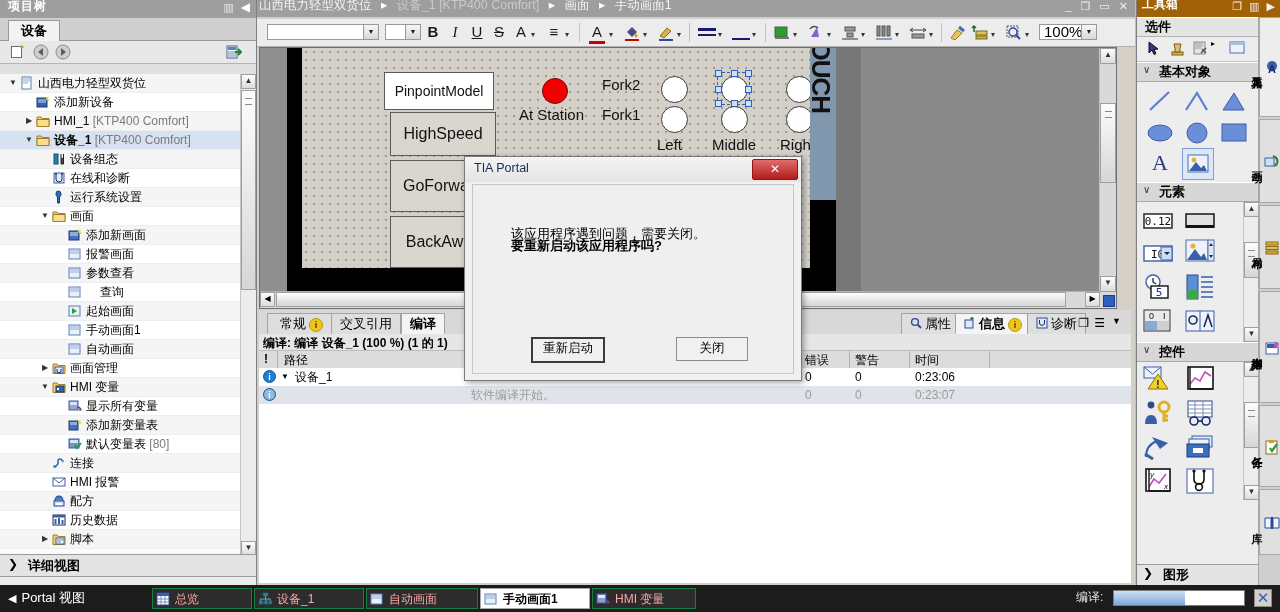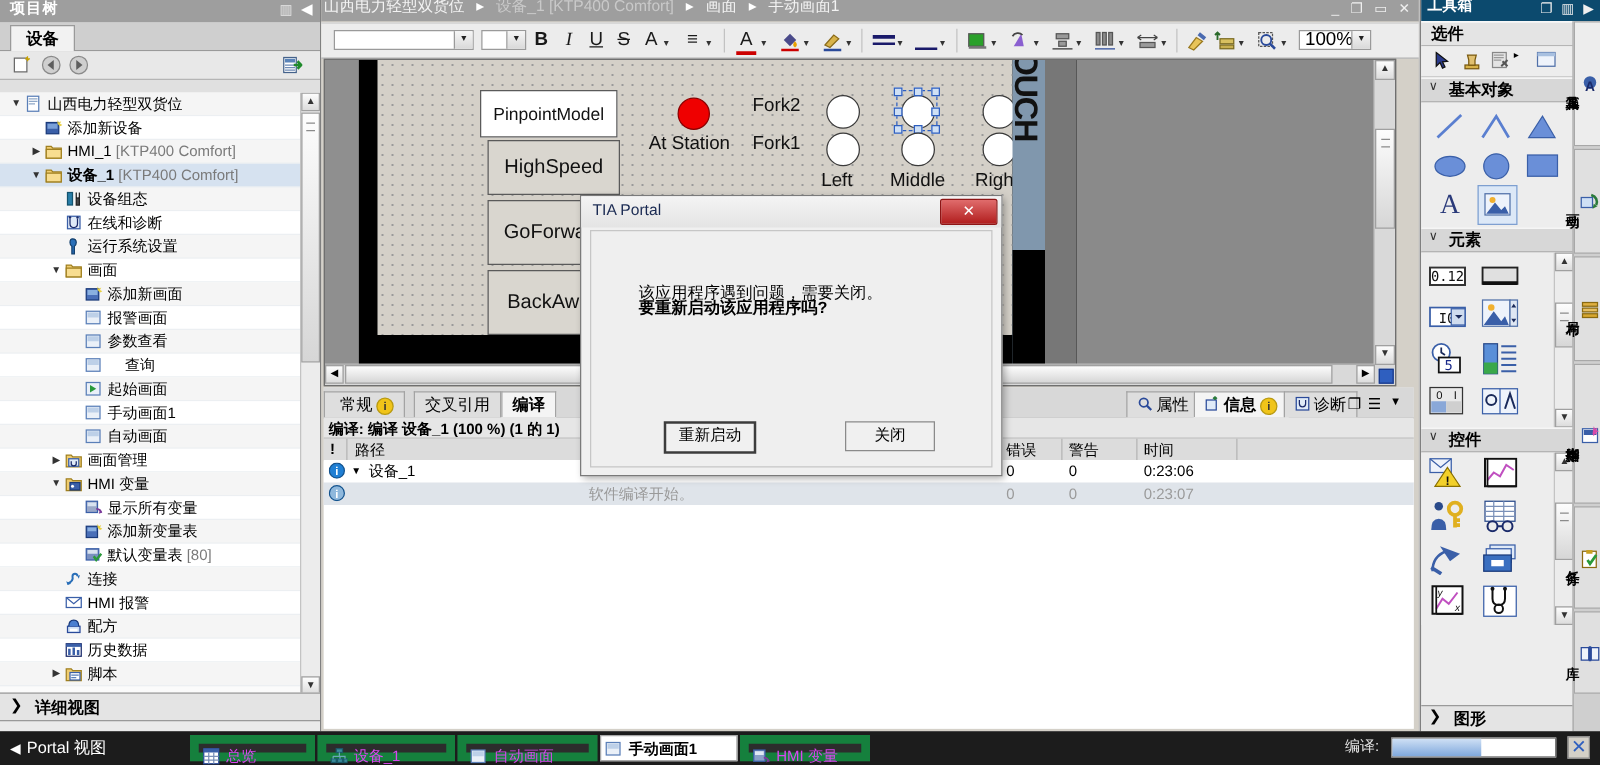--- a/index.html
+++ b/index.html
@@ -124,21 +124,21 @@
      border-bottom:1px solid #9a9a9a;}
   #insp-head .c{position:absolute;top:1px;font-size:12px;}
   #insp-head .div{position:absolute;top:0;width:1px;height:17px;background:#b4b4b4;}
   #insp-body{position:absolute;left:0;top:58px;right:0;bottom:0;background:#fff;}
   .trow{position:absolute;left:0;right:0;height:18px;line-height:18px;font-size:12px;}
   .trow .c{position:absolute;top:0;}
 
   
   #right{position:absolute;left:1136px;top:0;width:144px;height:585px;background:#e2e2e2;
       border-left:1px solid #808080;}
-  #right-title{height:17px;background:#0c4a6e;color:#fff;font-weight:bold;font-size:12px;
+  #right-title{height:17px;background:#a16207;color:#fff;font-weight:bold;font-size:12px;
       position:relative;overflow:hidden;}
   #right-title .ttl{position:absolute;left:5px;top:-4px;}
   #right-title .r{position:absolute;right:4px;top:0px;color:#efefef;font-size:11px;letter-spacing:2px;}
   #rpanel{position:absolute;left:0;top:17px;width:122px;bottom:0;background:#ededed;}
   .sect{position:relative;height:18px;background:#d7d7d7;border-top:1px solid #fff;border-bottom:1px solid #a9a9a9;}
   .sect .ch{position:absolute;left:6px;top:1px;font-size:10px;color:#333;}
   .sect .nm{position:absolute;left:22px;top:0px;font-weight:bold;font-size:13px;}
   .gridbox{background:#ededed;position:relative;}
   .gi{position:absolute;width:30px;height:30px;display:flex;align-items:center;justify-content:center;}
   .gi.selb{border:1px solid #7e9fd0;background:#dce8f7;}
@@ -148,22 +148,22 @@
   .rtab .g{display:block;margin:0 auto 2px auto;}
   #graphics-bar{position:absolute;left:0;bottom:0;width:122px;height:20px;background:#e4e4e4;
      border-top:1px solid #9a9a9a;}
   #graphics-bar .ar{position:absolute;left:6px;top:1px;font-weight:bold;font-size:12px;}
   #graphics-bar .lb{position:absolute;left:26px;top:1px;font-weight:bold;font-size:13px;}
 
   
   #taskbar{position:absolute;left:0;bottom:0;width:1280px;height:27px;background:#1c1c1c;}
   #portal{position:absolute;left:8px;top:4px;color:#fff;font-size:13px;}
   #portal .tri{color:#fff;font-size:11px;margin-right:5px;}
-  .tbtn2{position:absolute;top:3px;height:21px;line-height:20px;background:#2c2c2c;color:#d946ef;
-     border:7px solid #15803d;box-sizing:border-box;font-size:12px;padding-left:22px;white-space:nowrap;}
+  .tbtn2{position:absolute;top:3px;height:21px;line-height:20px;background:#2c2c2c;color:#fca5a5;
+     border:1px solid #15803d;box-sizing:border-box;font-size:12px;padding-left:22px;white-space:nowrap;}
   .tbtn2.act{background:#fff;color:#000;font-weight:bold;border:1px solid #a8a8a8;}
   .tbtn2 .ic{position:absolute;left:3px;top:3px;width:14px;height:14px;}
   #compile{position:absolute;right:8px;top:4px;color:#e4e4e4;font-size:12px;}
   #prog{display:inline-block;width:130px;height:14px;background:#fff;border:1px solid #7a7a7a;
      vertical-align:middle;margin:0 6px;position:relative;}
   #prog i{position:absolute;left:0;top:0;height:100%;background:linear-gradient(#cfe0f5,#7fa8dc);}
   #cx{display:inline-block;width:16px;height:16px;vertical-align:middle;color:#2f5fbf;font-weight:bold;
      font-size:15px;text-align:center;line-height:15px;background:#d4d0c8;border:1px solid #8a8a8a;}
 
   
@@ -647,21 +647,21 @@
         <div class="btn" style="right:0;">▶</div>
       </div>
       <div class="abs" style="right:0;bottom:0;width:16px;height:16px;background:#d9d9d9;">
         <span style="display:block;width:10px;height:10px;margin:3px;background:#2f5fbf;border:1px solid #1a3a8a;"></span>
       </div>
     </div>
 
     <div id="inspector">
       <div id="insp-tabs">
         <div id="itabs-left">
-            <div class="itab" style="left: 0; padding-left: 12px;"><span>常规</span><span class="badge">i</span></div>
+            <div class="itab" style="left: 8px; padding-left: 12px;"><span>常规</span><span class="badge">i</span></div>
             <div class="itab" style="left: 72px;"><span>交叉引用</span></div>
             <div class="itab act" style="left: 142px;"><span>编译</span></div>
           </div>
         <div id="itabs-right">
             <div class="itab" style="left: 642px;"><span style="vertical-align:middle;margin-right:3px;"><svg width="12" height="12" viewBox="0 0 12 12">
                   <circle cx="5" cy="5" r="3.4" fill="none" stroke="#2a4a9a" stroke-width="1.4"></circle>
                   <path d="M7.5 7.5 L11 11" stroke="#2a4a9a" stroke-width="1.8"></path>
                 </svg></span><span>属性</span></div>
             <div class="itab act" style="left: 696px;"><span style="vertical-align:middle;margin-right:3px;"><svg width="12" height="12" viewBox="0 0 12 12">
                   <rect x="1" y="3" width="8" height="8" fill="#dfeaf7" stroke="#2a4a9a"></rect>

